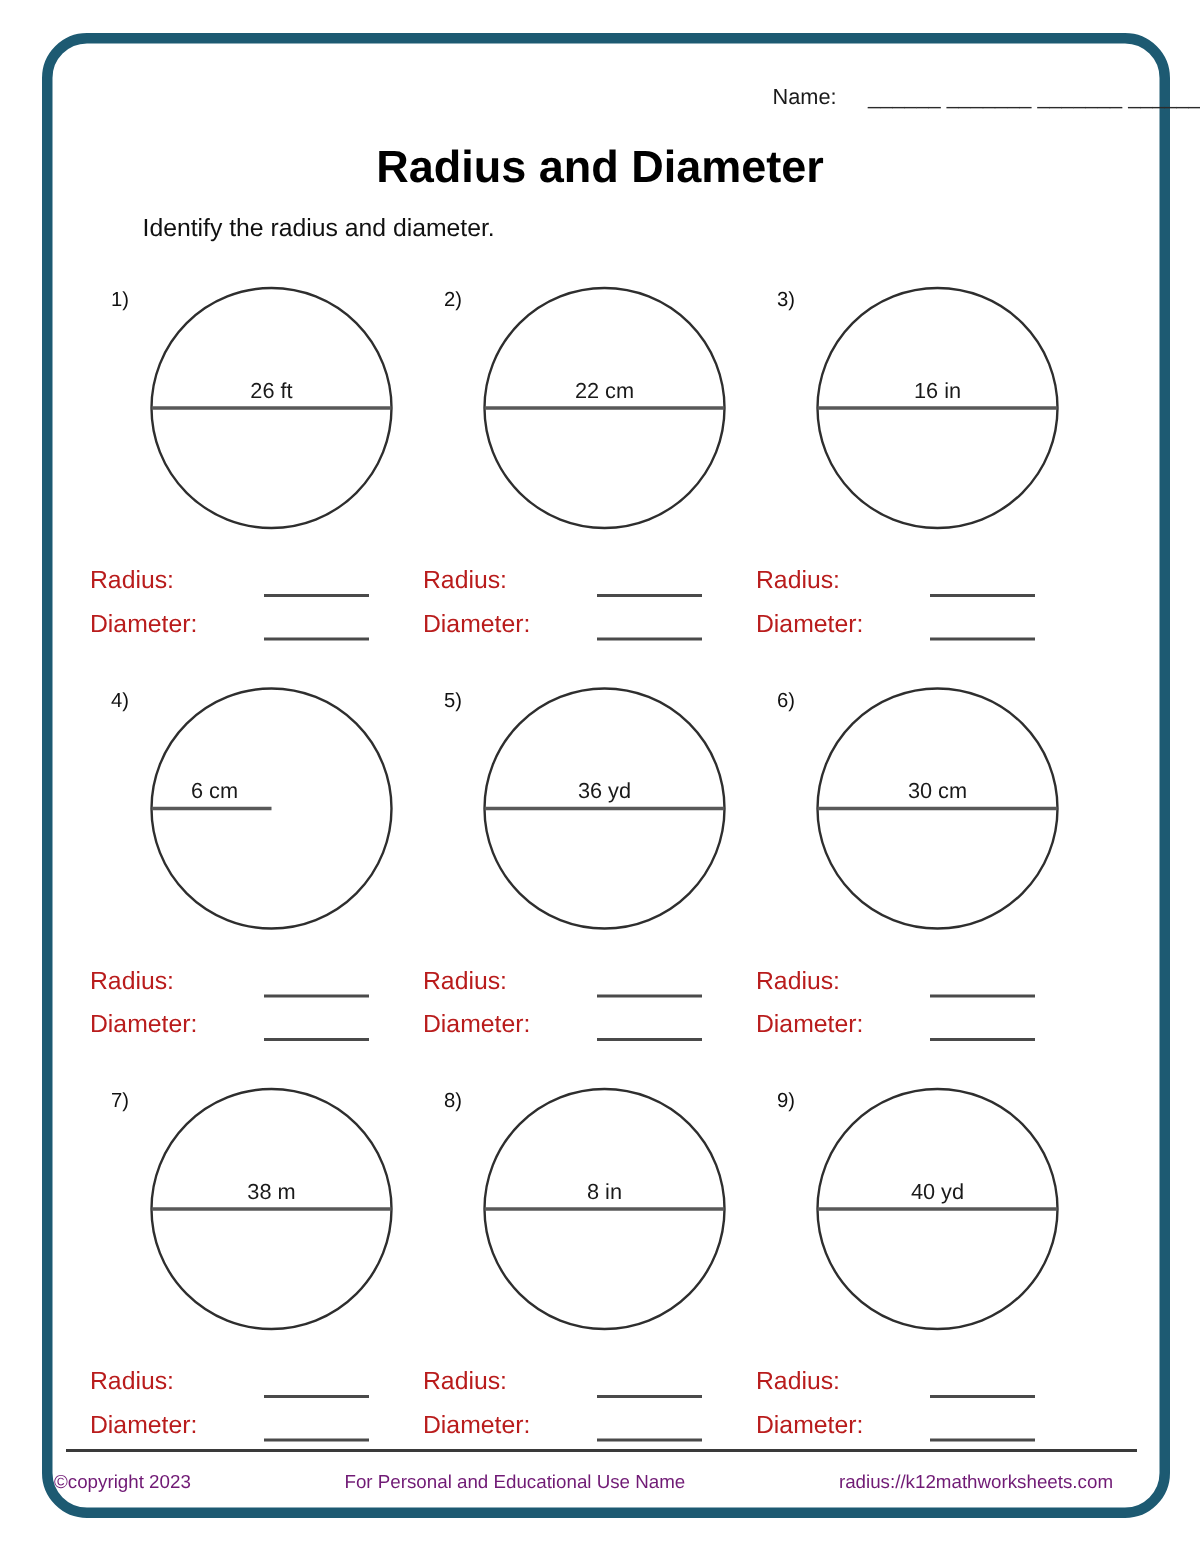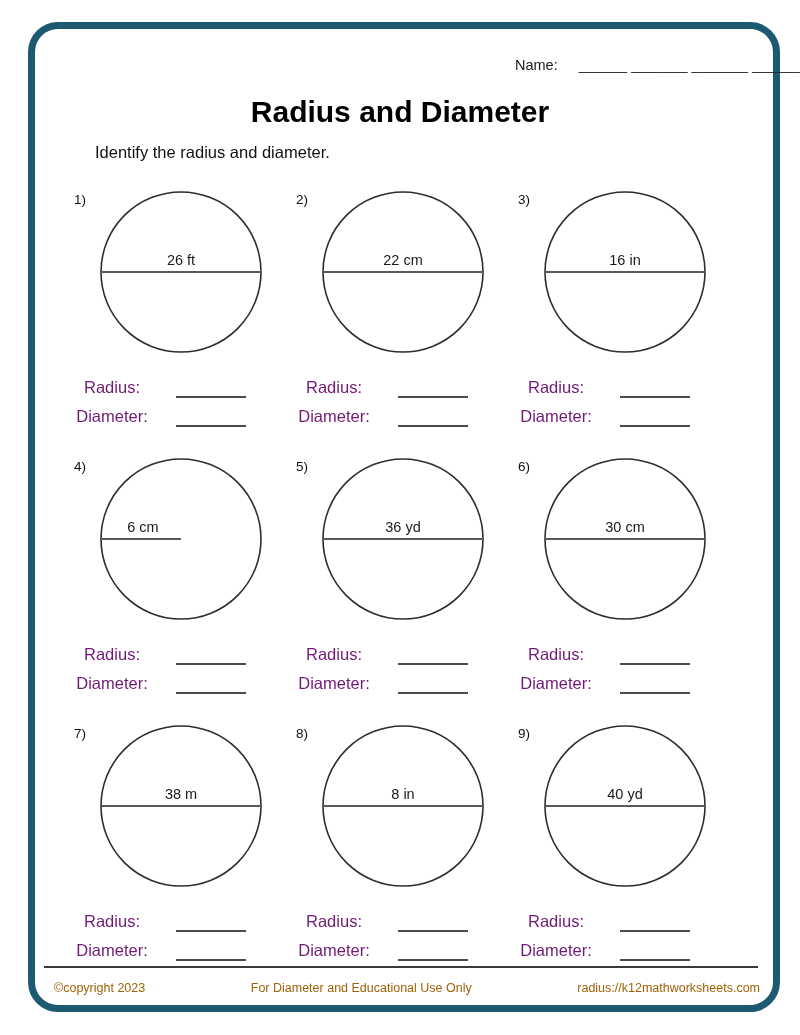--- a/index.html
+++ b/index.html
@@ -32,29 +32,29 @@
   .pnum { position:absolute; left:14px; top:7px; font-size:13.5px; color:#111; }
   .csvg { position:absolute; left:38px; top:4px; }
   .circ { fill:none; stroke:#2e2e2e; stroke-width:1.6px; }
   .dline { stroke:#595959; stroke-width:2.2px; }
   .mlabel {
     font-size:14.5px; fill:#1a1a1a; text-anchor:middle;
     font-family:"Liberation Sans","DejaVu Sans",sans-serif;
   }
   .answers { position:absolute; left:0; top:189px; width:222px; }
   .arow { display:flex; align-items:flex-end; height:24px; margin-bottom:5px; }
-  .alabel { width:104px; text-align:center; font-size:16.5px; line-height:22px; color:#701a75; }
+  .alabel { width:104px; text-align:left; font-size:16.5px; line-height:22px; color:#b91c1c; }
   .aline { width:70px; height:20px; border-bottom:2px solid #4a4a4a; margin-left:12px; }
   .footer-rule {
     position:absolute; left:44px; top:966px; width:714px; height:0;
     border-top:2px solid #3a3a3a;
   }
   .footer {
-    position:absolute; left:54px; top:981px; width:706px;
-    display:flex; justify-content:space-between; font-size:12.5px; color:#a16207;
+    position:absolute; left:36px; top:981px; width:706px;
+    display:flex; justify-content:space-between; font-size:12.5px; color:#701a75;
   }
 </style>
 </head>
 <body>
 
 <div class="frame" style="border-color: rgb(29, 90, 114);"></div>
 
 <div class="name-row"><span>Name:</span><span class="name-line">______ _______ _______ ______</span></div>
 
 <h1 class="title">Radius and Diameter</h1>
@@ -232,15 +232,15 @@
         <span class="aline"></span>
       </div>
     </div>
   </div>
 
 </div>
 
 <div class="footer-rule"></div>
 <div class="footer">
   <span>©copyright 2023</span>
-  <span>For Diameter and Educational Use Only</span>
+  <span>For Personal and Educational Use Name</span>
   <span>radius://k12mathworksheets.com</span>
 </div>
 
 </body></html>

